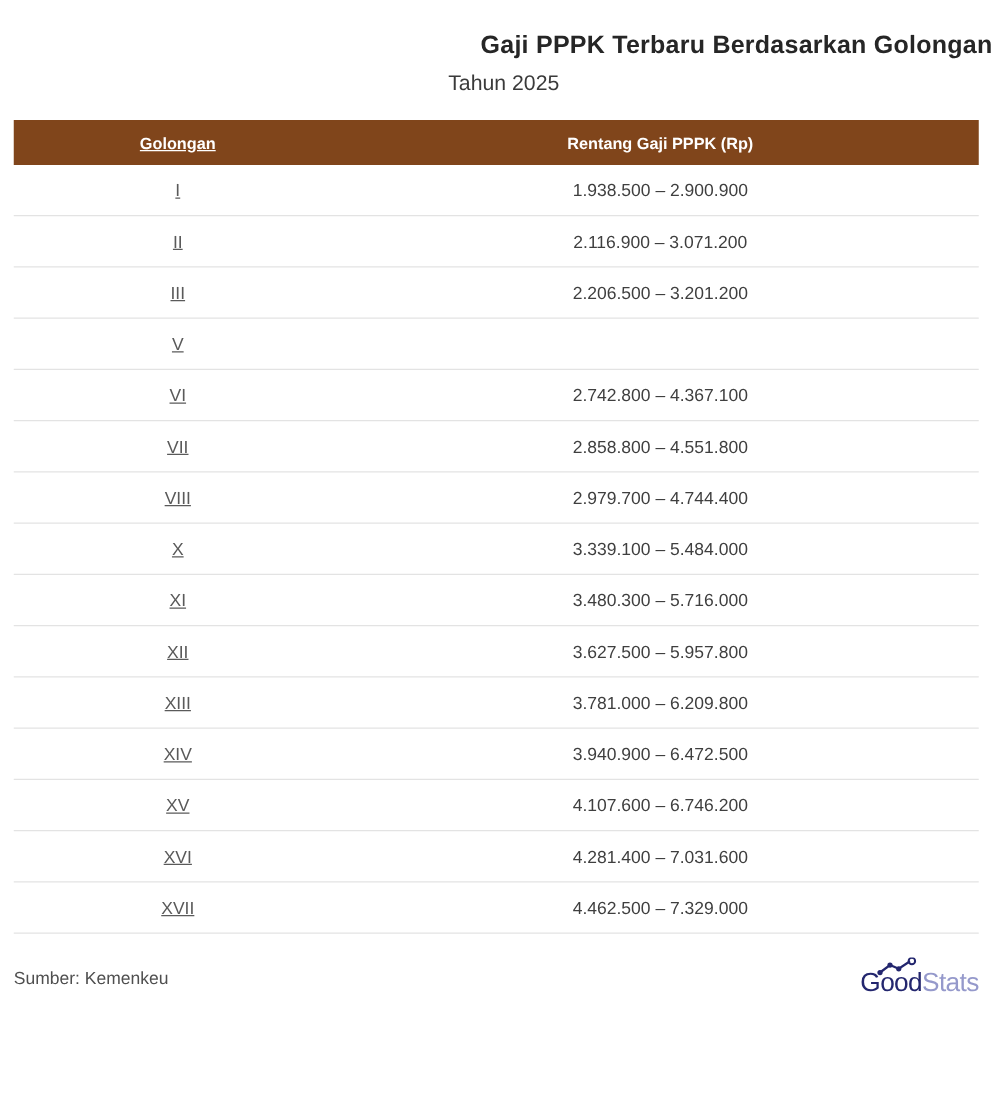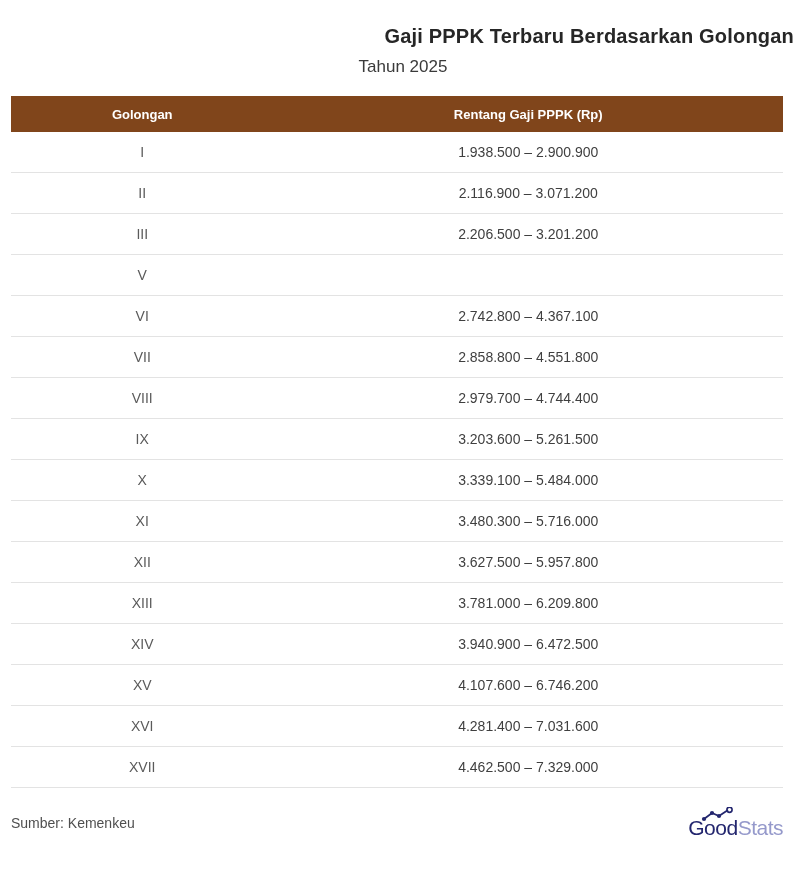--- a/index.html
+++ b/index.html
@@ -40,21 +40,21 @@
   }
   .thead{
     display:flex;
     height:36px;
     background:var(--header-bg);
     color:var(--header-text);
     font-size:13px;
     font-weight:700;
     align-items:center;
   }
-  .col-g{width:34%;text-align:center;}
+  .col-g{width:34%;text-align:center;text-decoration:underline;}
   .col-r{width:66%;text-align:center;}
   .row{
     display:flex;
     height:41px;
     align-items:center;
     border-bottom:1px solid var(--row-divider);
     font-size:14px;
   }
   .row .col-g{color:var(--label-text);}
   .row .col-r{color:var(--value-text);}
@@ -119,24 +119,20 @@
         </div>
         <div class="row">
           <div class="col-g">VII</div>
           <div class="col-r">2.858.800 – 4.551.800</div>
         </div>
         <div class="row">
           <div class="col-g">VIII</div>
           <div class="col-r">2.979.700 – 4.744.400</div>
         </div>
         <div class="row">
-          <div class="col-g">IX</div>
-          <div class="col-r">3.203.600 – 5.261.500</div>
-        </div>
-        <div class="row">
           <div class="col-g">X</div>
           <div class="col-r">3.339.100 – 5.484.000</div>
         </div>
         <div class="row">
           <div class="col-g">XI</div>
           <div class="col-r">3.480.300 – 5.716.000</div>
         </div>
         <div class="row">
           <div class="col-g">XII</div>
           <div class="col-r">3.627.500 – 5.957.800</div>

